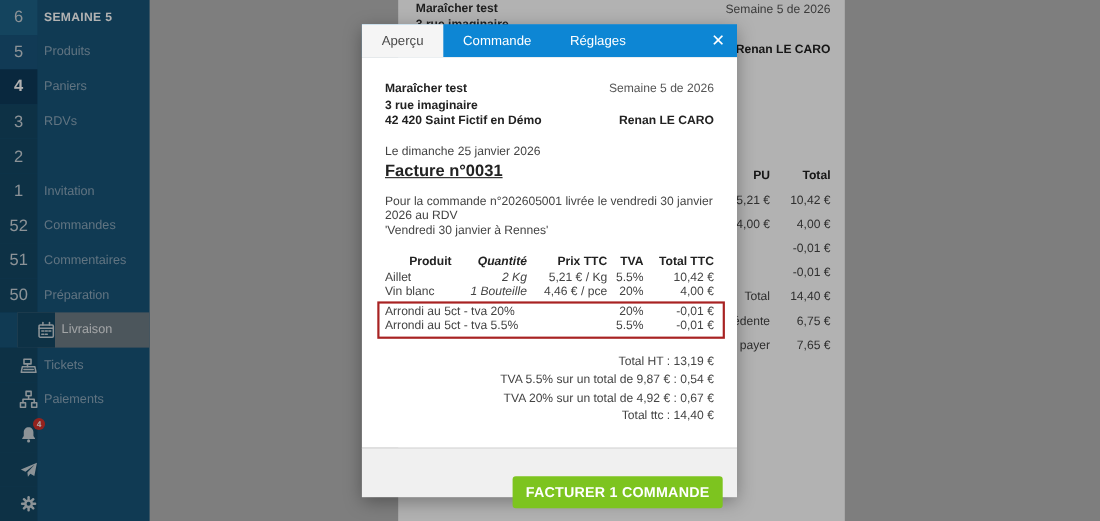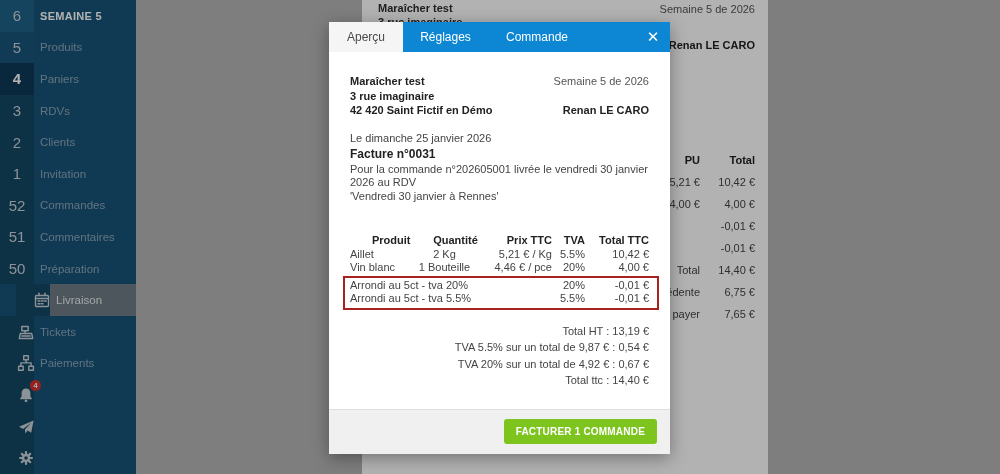--- a/index.html
+++ b/index.html
@@ -51,34 +51,34 @@
   .tab.w1 { width:74px; } .tab.w2 { width:98px; } .tab.w3 { width:85px; }
   .tab.active { background:#f5f5f5; color:#4a4a4a; }
   .tab-close { margin-left:auto; width:34px; display:flex; align-items:center; justify-content:center;
                color:#fff; font-size:15px; font-weight:bold; cursor:pointer; }
   .modal-body { background:#fff; padding:22px 21px 6px 21px; color:#444; }
   .mhead { position:relative; line-height:14.5px; margin-bottom:14px; }
   .mhead-left { font-weight:bold; color:#222; }
   .mhead-week { position:absolute; right:0; top:0; color:#555; }
   .mhead-cust { position:absolute; right:0; top:29px; font-weight:bold; color:#222; }
   .mdate { margin-bottom:3px; }
-  .minv { font-weight:bold; font-size:12px; color:#222; margin-bottom:2px; }
-  .mpara { line-height:13.5px; margin-bottom:31px; }
+  .minv { font-weight:bold; font-size:15px; color:#222; margin-bottom:13px;text-decoration:underline; }
+  .mpara { line-height:13.5px; margin-bottom:15px; }
   .trow { display:flex; line-height:13.5px; }
   .trow.th { font-weight:bold; color:#222;padding-left:22px; }
   .tc1 { width:60px; flex:0 0 60px; white-space:nowrap; overflow:visible; }
-  .tc2 { flex:1; text-align:center; white-space:nowrap; }
+  .tc2 { flex:1; text-align:right; white-space:nowrap;font-style:italic; }
   .tc3 { width:73px; flex:0 0 73px; text-align:right; white-space:nowrap; }
   .tc4 { width:33px; flex:0 0 33px; text-align:right; white-space:nowrap; }
   .tc5 { width:64px; flex:0 0 64px; text-align:right; white-space:nowrap; }
   .redbox { border:2px solid #a82222; margin:1px -10px 2px -7px; padding:1px 8px 2px 5px; }
   .totals { text-align:right; line-height:16.5px; margin-top:13px; padding-bottom:14px; }
   .modal-footer { background:#f0f0f0; border-top:1px solid #ddd; height:45px; position:relative; }
-  .btn-green { position:absolute; right:13px; top:9px; background:#7dc41f; color:#fff;
-               font-weight:bold; font-size:10px; font-family:inherit; padding:7px 12px;
+  .btn-green { position:absolute; right:13px; top:25px; background:#7dc41f; color:#fff;
+               font-weight:bold; font-size:13px; font-family:inherit; padding:7px 12px;
                border:none; border-radius:3px; letter-spacing:0.2px; cursor:pointer; }
 </style>
 </head>
 <body>
 
 <div class="bg-card">
   <div class="bg-head-left">
     <div>Maraîcher test</div>
     <div>3 rue imaginaire</div>
   </div>
@@ -132,21 +132,20 @@
     <div class="srow">
       <div class="snum dark">4</div>
       <div class="slabel">Paniers</div>
     </div>
     <div class="srow">
       <div class="snum">3</div>
       <div class="slabel">RDVs</div>
     </div>
     <div class="srow">
       <div class="snum">2</div>
-      <div class="slabel">Clients</div>
     </div>
     <div class="srow">
       <div class="snum">1</div>
       <div class="slabel">Invitation</div>
     </div>
     <div class="srow">
       <div class="snum">52</div>
       <div class="slabel">Commandes</div>
     </div>
     <div class="srow">
@@ -228,22 +227,22 @@
       </div>
       <div class="slabel"></div>
     </div>
   </aside>
 
 <div class="overlay"></div>
 
 <div class="modal">
   <div class="tabbar" id="tabbar">
       <div class="tab w1 active">Aperçu</div>
+      <div class="tab w2">Commande</div>
       <div class="tab w3">Réglages</div>
-      <div class="tab w2">Commande</div>
       <div class="tab-close">✕</div>
     </div>
   <div class="modal-body">
     <div class="mhead">
       <div class="mhead-left">
         <div>Maraîcher test</div>
         <div>3 rue imaginaire</div>
         <div>42 420 Saint Fictif en Démo</div>
       </div>
       <div class="mhead-week">Semaine 5 de 2026</div>

